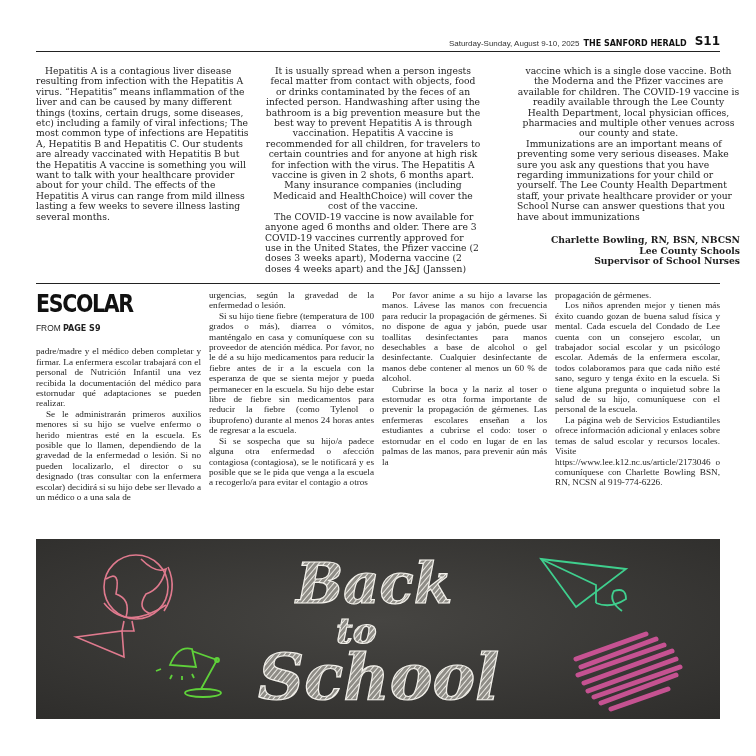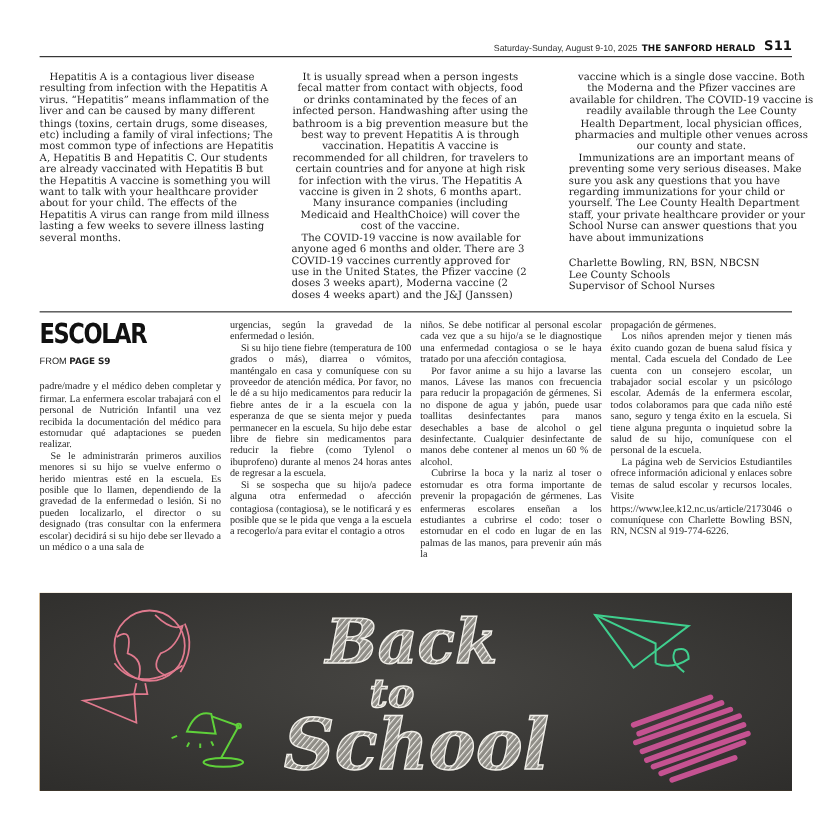--- a/index.html
+++ b/index.html
@@ -15,21 +15,21 @@
     .hdr-date { font-family: "Liberation Sans", sans-serif; font-size: 8px; color: #333; }
     .hdr-paper { font-family: "DejaVu Sans", sans-serif; font-size: 8px; font-weight: bold; color: #111; }
     .hdr-page { font-family: "DejaVu Sans", sans-serif; font-size: 12px; font-weight: bold; color: #111; line-height: 13px; margin-left: 4px; }
 
     .top-section { position: absolute; left: 36px; top: 66px; width: 684px; height: 212px; }
     .col { position: absolute; font-size: 9.2px; line-height: 10.4px; color: #1e1e1e; }
     .top-col { top: 0; width: 216px; }
     .col p { text-indent: 9px; }
     .col p.noindent { text-indent: 0; text-align: center; }
 
-    .signature { text-align: left; font-weight: normal; font-size: 9.2px; line-height: 10.6px; margin-top: 13px; }
+    .signature { text-align: right; font-weight: bold; font-size: 9.2px; line-height: 10.6px; margin-top: 13px; }
 
     .section-rule { position: absolute; left: 36px; top: 283px; width: 684px; height: 0; border-top: 1.5px solid #222; }
 
     .bottom-section { position: absolute; left: 36px; top: 290px; width: 684px; height: 244px; }
     .bot-col { top: 0; width: 165px; font-size: 9.2px; line-height: 10.4px; text-align: justify; }
     .bot-col p { text-indent: 10px; font-family: Liberation Serif, serif; }
 
     .kicker {
       font-family: "DejaVu Sans", sans-serif; font-weight: bold; font-size: 25px;
       letter-spacing: -1.6px; transform: scaleX(0.82); transform-origin: left center;
@@ -83,21 +83,20 @@
     </div>
     <p style="text-indent:0">padre/madre y el médico deben completar y firmar. La enfermera escolar trabajará con el personal de Nutrición Infantil una vez recibida la documentación del médico para estornudar qué adaptaciones se pueden realizar.</p>
     <p>Se le administrarán primeros auxilios menores si su hijo se vuelve enfermo o herido mientras esté en la escuela. Es posible que lo llamen, dependiendo de la gravedad de la enfermedad o lesión. Si no pueden localizarlo, el director o su designado (tras consultar con la enfermera escolar) decidirá si su hijo debe ser llevado a un médico o a una sala de</p>
   </div>
   <div class="col bot-col" style="left:173px;">
     <p style="text-indent:0">urgencias, según la gravedad de la enfermedad o lesión.</p>
     <p>Si su hijo tiene fiebre (temperatura de 100 grados o más), diarrea o vómitos, manténgalo en casa y comuníquese con su proveedor de atención médica. Por favor, no le dé a su hijo medicamentos para reducir la fiebre antes de ir a la escuela con la esperanza de que se sienta mejor y pueda permanecer en la escuela. Su hijo debe estar libre de fiebre sin medicamentos para reducir la fiebre (como Tylenol o ibuprofeno) durante al menos 24 horas antes de regresar a la escuela.</p>
     <p>Si se sospecha que su hijo/a padece alguna otra enfermedad o afección contagiosa (contagiosa), se le notificará y es posible que se le pida que venga a la escuela a recogerlo/a para evitar el contagio a otros</p>
   </div>
   <div class="col bot-col" style="left:346px;">
-    <p style="text-indent:0">niños. Se debe notificar al personal escolar cada vez que a su hijo/a se le diagnostique una enfermedad contagiosa o se le haya tratado por una afección contagiosa.</p>
     <p>Por favor anime a su hijo a lavarse las manos. Lávese las manos con frecuencia para reducir la propagación de gérmenes. Si no dispone de agua y jabón, puede usar toallitas desinfectantes para manos desechables a base de alcohol o gel desinfectante. Cualquier desinfectante de manos debe contener al menos un 60 % de alcohol.</p>
     <p>Cubrirse la boca y la nariz al toser o estornudar es otra forma importante de prevenir la propagación de gérmenes. Las enfermeras escolares enseñan a los estudiantes a cubrirse el codo: toser o estornudar en el codo en lugar de en las palmas de las manos, para prevenir aún más la</p>
   </div>
   <div class="col bot-col" style="left:519px;">
     <p style="text-indent:0">propagación de gérmenes.</p>
     <p>Los niños aprenden mejor y tienen más éxito cuando gozan de buena salud física y mental. Cada escuela del Condado de Lee cuenta con un consejero escolar, un trabajador social escolar y un psicólogo escolar. Además de la enfermera escolar, todos colaboramos para que cada niño esté sano, seguro y tenga éxito en la escuela. Si tiene alguna pregunta o inquietud sobre la salud de su hijo, comuníquese con el personal de la escuela.</p>
     <p>La página web de Servicios Estudiantiles ofrece información adicional y enlaces sobre temas de salud escolar y recursos locales. Visite https://www.lee.k12.nc.us/article/2173046 o comuníquese con Charlette Bowling BSN, RN, NCSN al 919-774-6226.</p>
   </div>
 </div>
 

